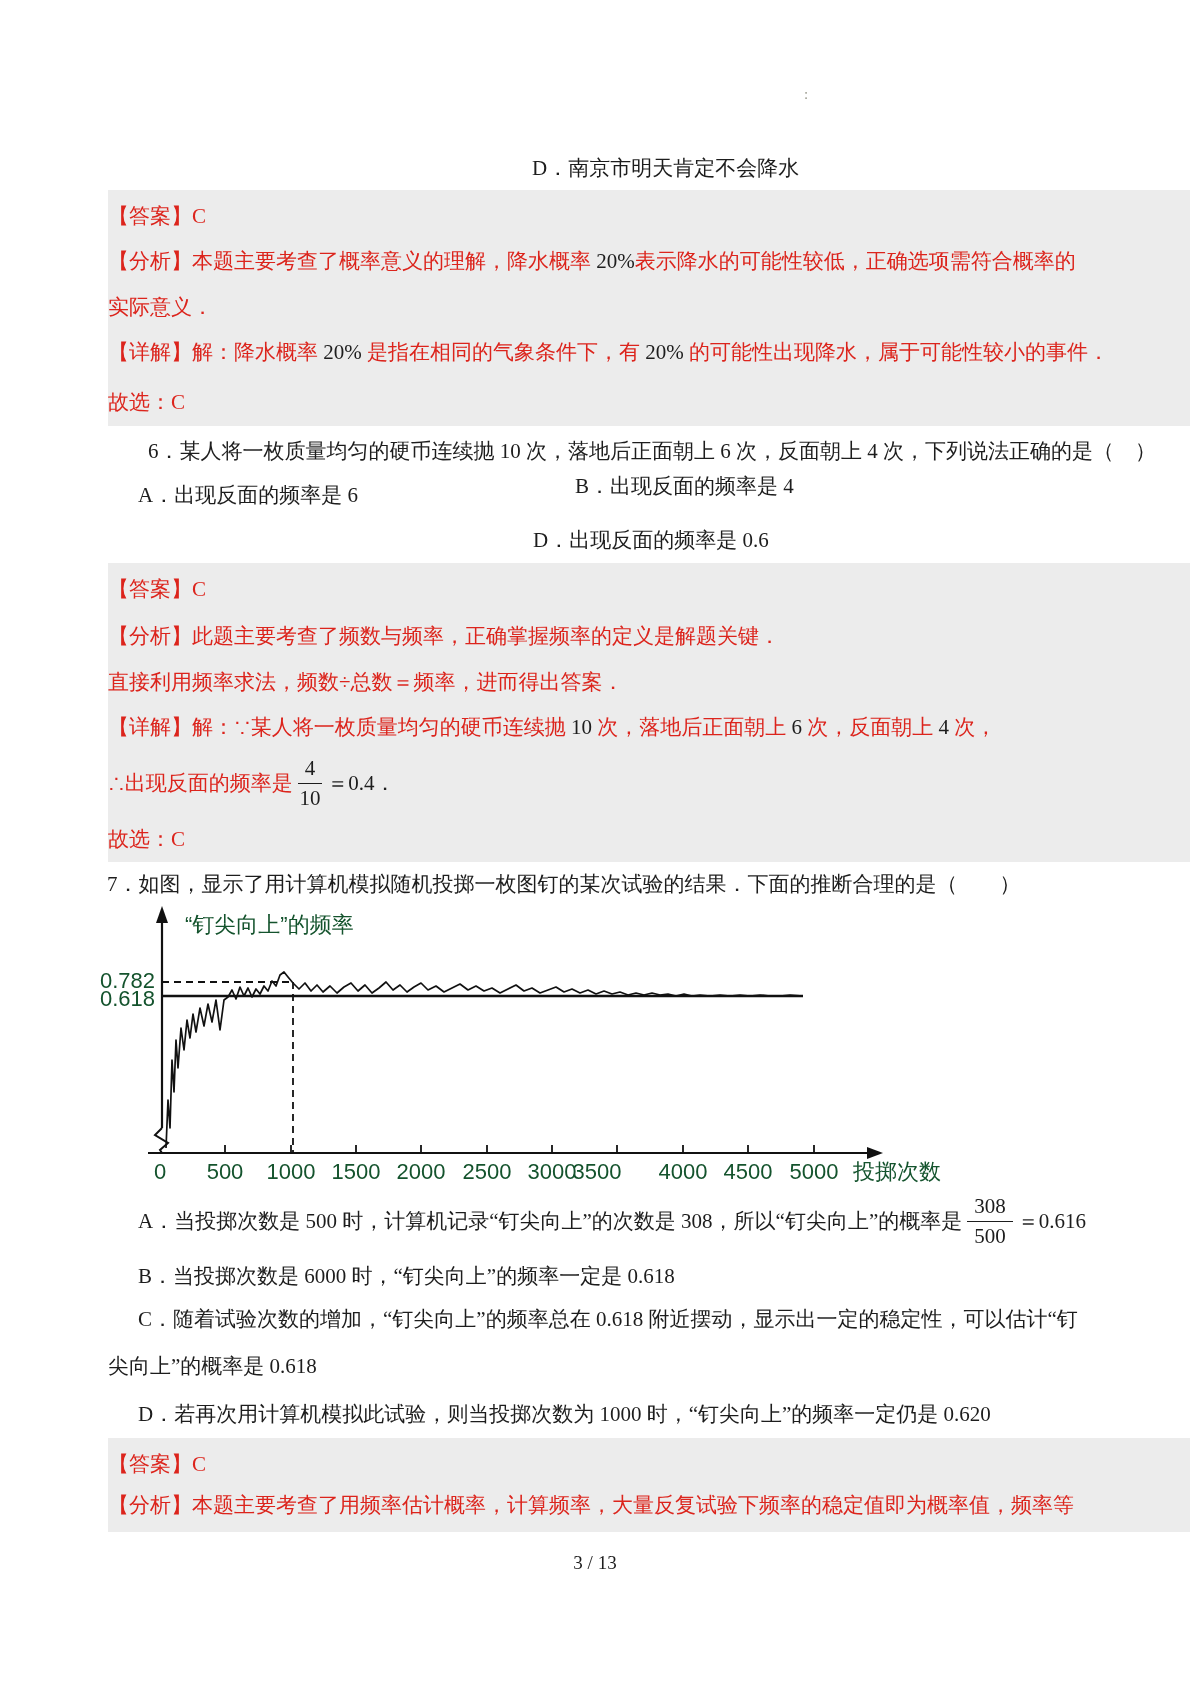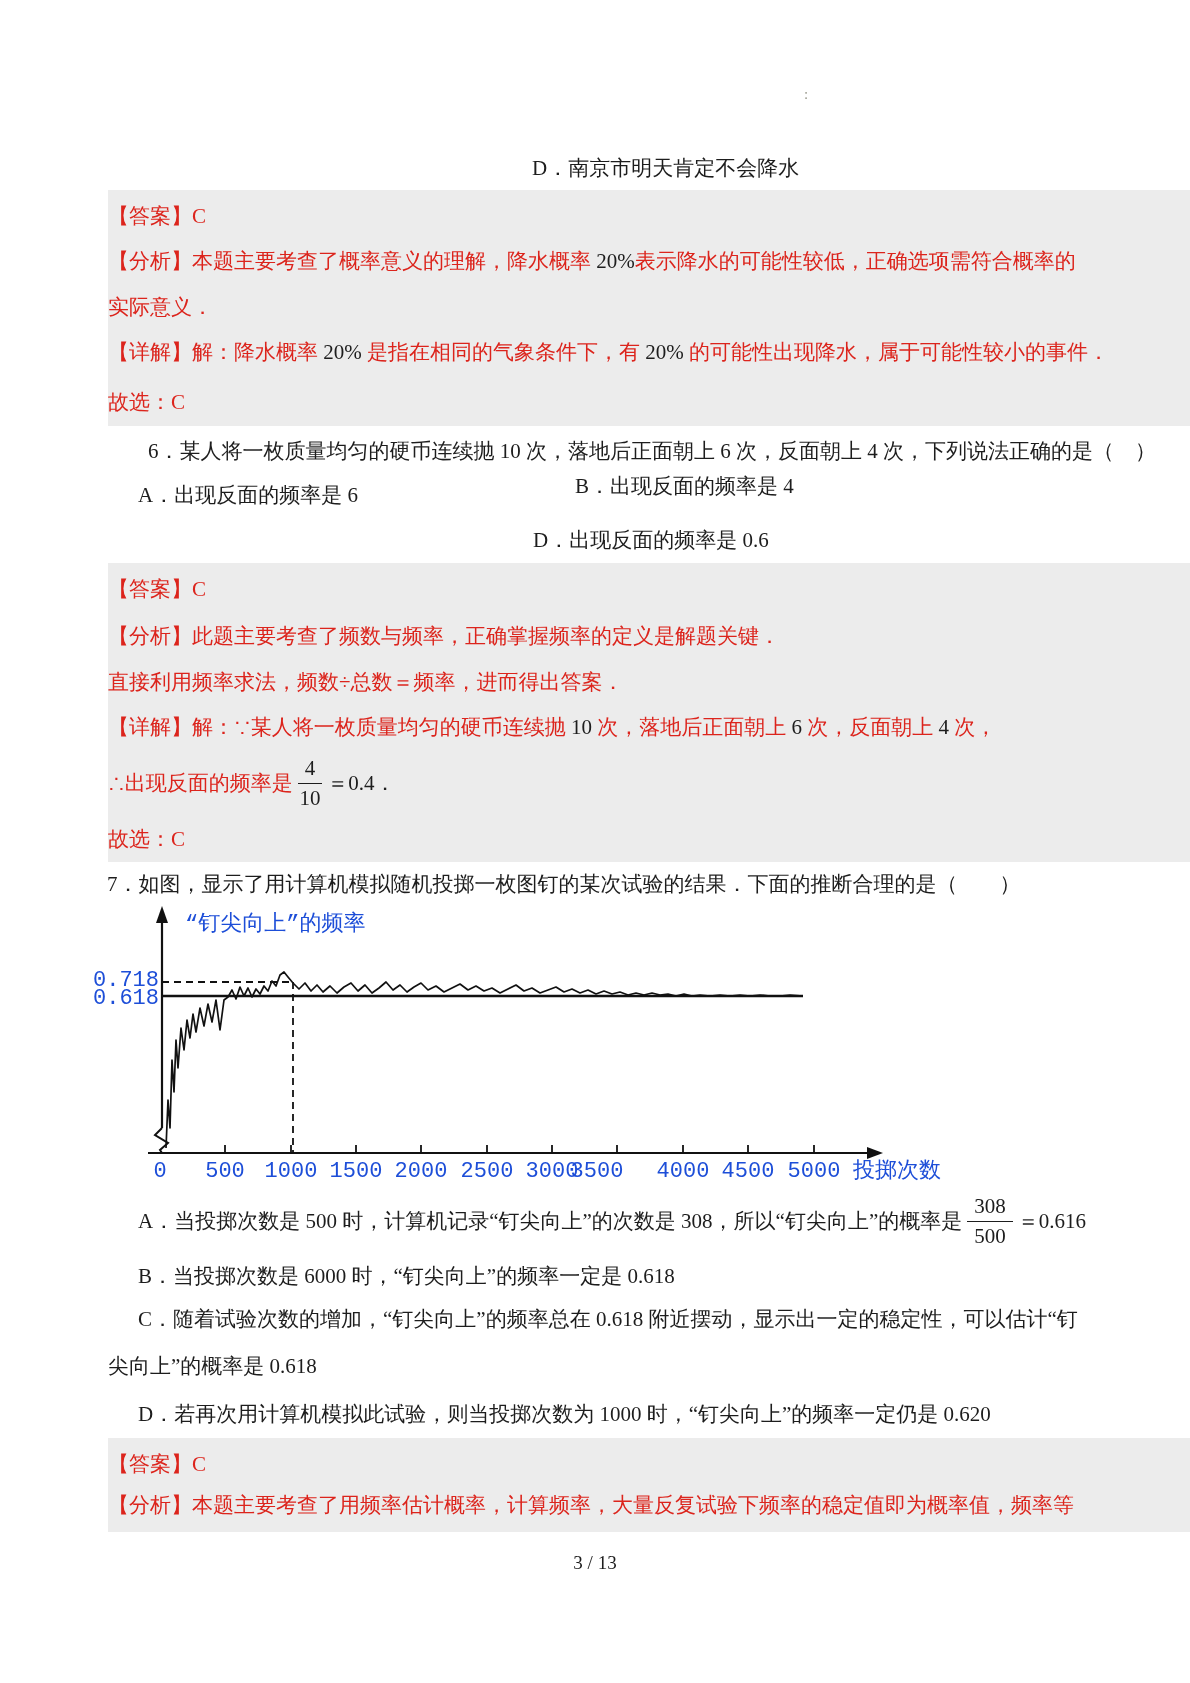--- a/index.html
+++ b/index.html
@@ -28,22 +28,22 @@
   }
   .frac{
     display:inline-flex;flex-direction:column;align-items:center;
     line-height:1;margin:0 5px;color:#1d1d1d;font-size:21px;
   }
   .frac .num{padding:0 7px 4px;border-bottom:1.6px solid #1d1d1d;}
   .frac .den{padding-top:4px;}
   .chart{position:absolute;left:85px;top:902px;width:880px;height:292px;}
   .chart svg{position:absolute;left:0;top:0;}
   .chart-label{
-    position:absolute;font-size:22px;line-height:26px;color:#1d4ed8;
-    white-space:nowrap;font-family:Liberation Mono, monospace;
+    position:absolute;font-size:22px;line-height:26px;color:#14532d;
+    white-space:nowrap;font-family:Liberation Sans, sans-serif;
   }
   .xtick{width:80px;text-align:center;}
   .ylab{width:62px;text-align:right;}
   .stray{position:absolute;color:#9a9a8e;font-size:15px;line-height:12px;}
   .footer{
     position:absolute;left:0;top:1552px;width:1190px;
     text-align:center;font-size:19px;color:#1d1d1d;
   }
 </style>
 </head>
@@ -121,21 +121,21 @@
           <line x1="729" y1="243" x2="729" y2="251"></line>
       </g>
 
       <line x1="77" y1="80" x2="208" y2="80" stroke="#111" stroke-width="1.8" stroke-dasharray="7,5"></line>
       <line x1="208" y1="80" x2="208" y2="251" stroke="#111" stroke-width="1.8" stroke-dasharray="7,5"></line>
       <line x1="77" y1="94" x2="718" y2="94" stroke="#111" stroke-width="2.4"></line>
 
       <polyline fill="none" stroke="#111" stroke-width="1.7" stroke-linejoin="round" points="81,246 83,198 85,226 87,158 89,190 91,138 93,166 96,126 99,148 102,118 105,136 108,112 111,130 115,106 119,124 123,102 127,120 131,98 135,128 139,98 143,95 147,88 151,97 155,85 159,94 163,86 167,95 171,87 175,92 179,84 183,89 187,79 191,84 195,73 199,70 203,75 208,81 214,87 220,81 226,89 232,83 238,90 245,84 252,91 259,85 266,81 273,89 280,83 287,91 294,86 301,80 308,88 315,83 322,90 329,85 336,81 343,88 351,84 359,90 367,86 375,82 383,88 391,84 399,89 407,86 415,91 423,87 431,83 439,89 447,86 455,91 463,88 471,85 479,90 487,87 495,91 503,88 511,92 519,89 527,92 535,90 543,93 551,91 559,93 567,91 575,93 583,92 591,94 599,92 607,94 615,93 625,94 635,93 645,94 655,93 665,94 675,93 685,94 695,94 705,93 718,94"></polyline>
     </svg>
     <div class="chart-label" style="left:100px;top:10px;">“钉尖向上”的频率</div>
-    <div class="chart-label ylab" style="left:8px;top:66px;">0.718</div>
+    <div class="chart-label ylab" style="left:8px;top:66px;">0.782</div>
     <div class="chart-label ylab" style="left:8px;top:84px;">0.618</div>
     <div class="chart-label xtick" style="left:35px;top:257px;">0</div>
     <div class="chart-label xtick" style="left:100px;top:257px;">500</div>
     <div class="chart-label xtick" style="left:166px;top:257px;">1000</div>
     <div class="chart-label xtick" style="left:231px;top:257px;">1500</div>
     <div class="chart-label xtick" style="left:296px;top:257px;">2000</div>
     <div class="chart-label xtick" style="left:362px;top:257px;">2500</div>
     <div class="chart-label xtick" style="left:427px;top:257px;">3000</div>
     <div class="chart-label xtick" style="left:472px;top:257px;">3500</div>
     <div class="chart-label xtick" style="left:558px;top:257px;">4000</div>

